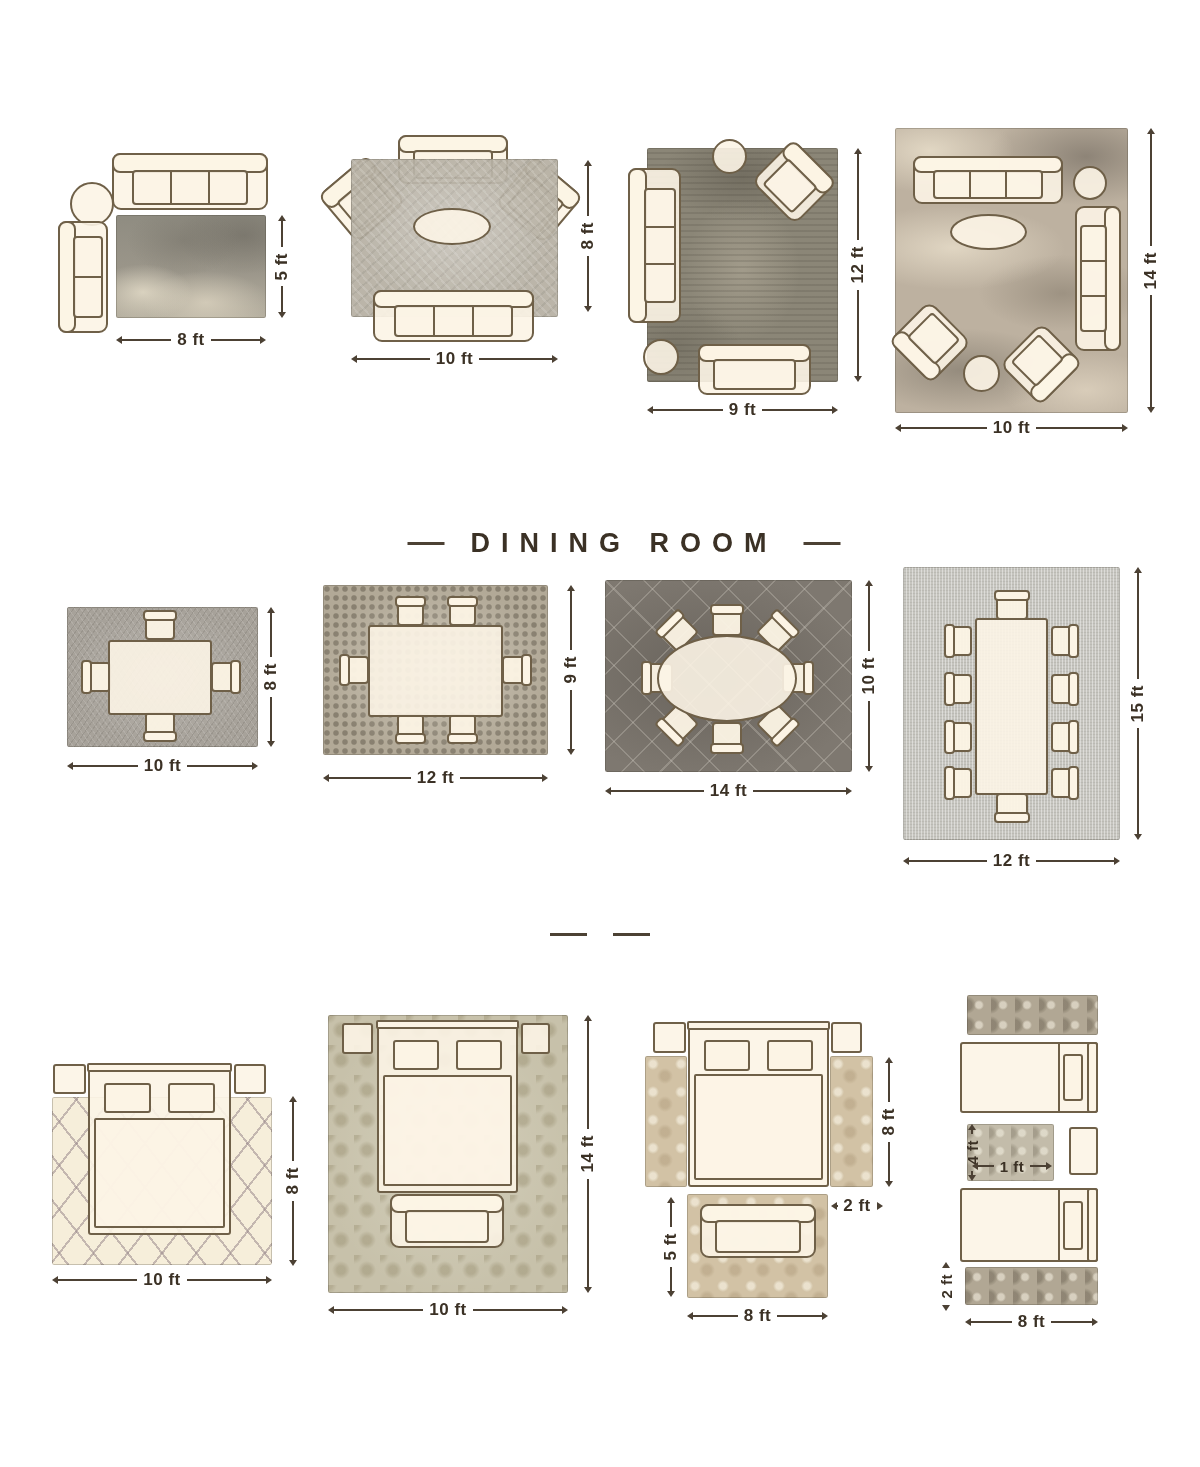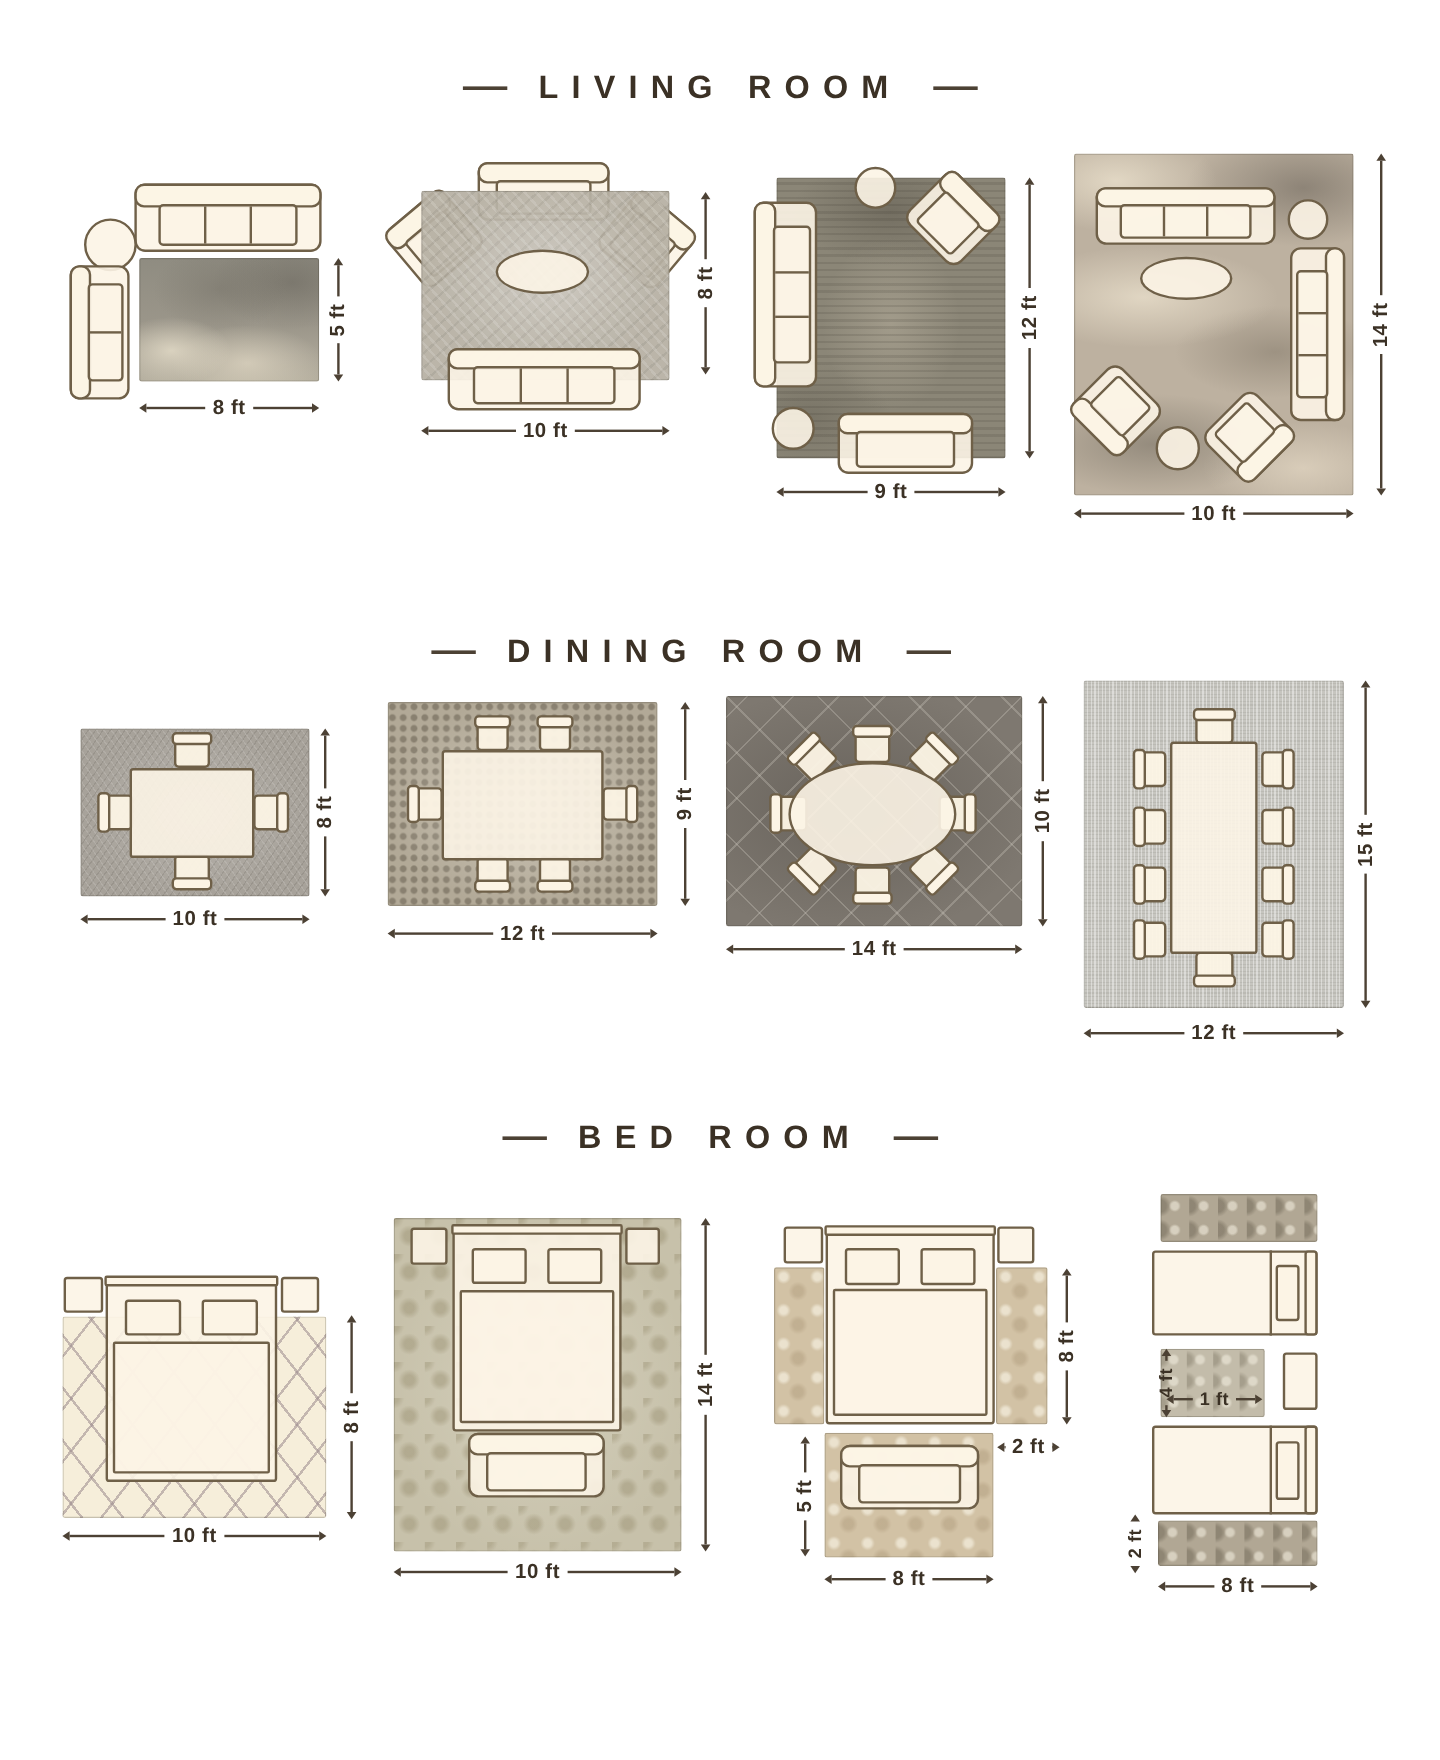--- a/index.html
+++ b/index.html
@@ -120,25 +120,20 @@
 .rug-br4s{background-color:#c3bcaa;background-image:
  radial-gradient(circle at 50% 50%,rgba(248,244,230,.5) 3px,transparent 5px),
  radial-gradient(circle at 0% 50%,rgba(96,88,70,.3) 4px,transparent 8px);
  background-size:22px 18px}
 </style>
 </head>
 <body>
 
 <div class="stage">
 
-  <div class="sec-title" style="left:600px;top:58px">
-    <span class="dash"></span>
-    <span>LIVING ROOM</span>
-    <span class="dash"></span>
-  </div>
 
   <div class="rug rug-lr1 abs" style="left:116px;top:215px;width:150px;height:103px"></div>
   <div class="furn sofa c3" style="left:112px;top:153px;width:156px;height:57px"></div>
   <div class="furn round" style="left:70px;top:182px;width:44px;height:44px"></div>
   <div class="furn sofa-v-l vc2" style="left:58px;top:221px;width:50px;height:112px"></div>
   <div class="dim dim-v" style="left:272px;top:215px;height:103px">
     <i class="tip a"></i>
       <span class="seg"></span>
       <b class="dim-label">5 ft</b>
       <span class="seg"></span>
@@ -210,21 +205,21 @@
       <i class="tip b"></i>
   </div>
   <div class="dim dim-h" style="left:895px;top:418px;width:233px">
     <i class="tip a"></i>
       <span class="seg"></span>
       <b class="dim-label">10 ft</b>
       <span class="seg"></span>
       <i class="tip b"></i>
   </div>
 
-  <div class="sec-title" style="left:576px;top:528px">
+  <div class="sec-title" style="left:624px;top:528px">
     <span class="dash"></span>
     <span>DINING ROOM</span>
     <span class="dash"></span>
   </div>
 
   <div class="rug rug-dr1 abs" style="left:67px;top:607px;width:191px;height:140px"></div>
   <div class="chair" style="left:145px;top:612px;width:30px;height:28px"></div>
   <div class="chair" style="left:145px;top:712px;width:30px;height:28px;transform:rotate(180deg)"></div>
   <div class="chair" style="left:82px;top:663px;width:30px;height:28px;transform:rotate(-90deg)"></div>
   <div class="chair" style="left:210px;top:663px;width:30px;height:28px;transform:rotate(90deg)"></div>
@@ -314,21 +309,20 @@
   <div class="dim dim-h" style="left:903px;top:851px;width:217px">
     <i class="tip a"></i>
       <span class="seg"></span>
       <b class="dim-label">12 ft</b>
       <span class="seg"></span>
       <i class="tip b"></i>
   </div>
 
   <div class="sec-title" style="left:600px;top:933px">
     <span class="dash"></span>
-    <span>BED ROOM</span>
     <span class="dash"></span>
   </div>
 
   <div class="furn nightstand" style="left:53px;top:1064px;width:33px;height:30px;border-radius:3px"></div>
   <div class="furn nightstand" style="left:234px;top:1064px;width:32px;height:30px;border-radius:3px"></div>
   <div class="rug rug-br1 abs" style="left:52px;top:1097px;width:220px;height:168px"></div>
   <div class="furn bed" style="left:88px;top:1064px;width:143px;height:171px">
     <span class="headboard"></span>
     <span class="pillow" style="left:10%;top:10%;width:34%;height:18%"></span>
     <span class="pillow" style="right:10%;top:10%;width:34%;height:18%"></span>

